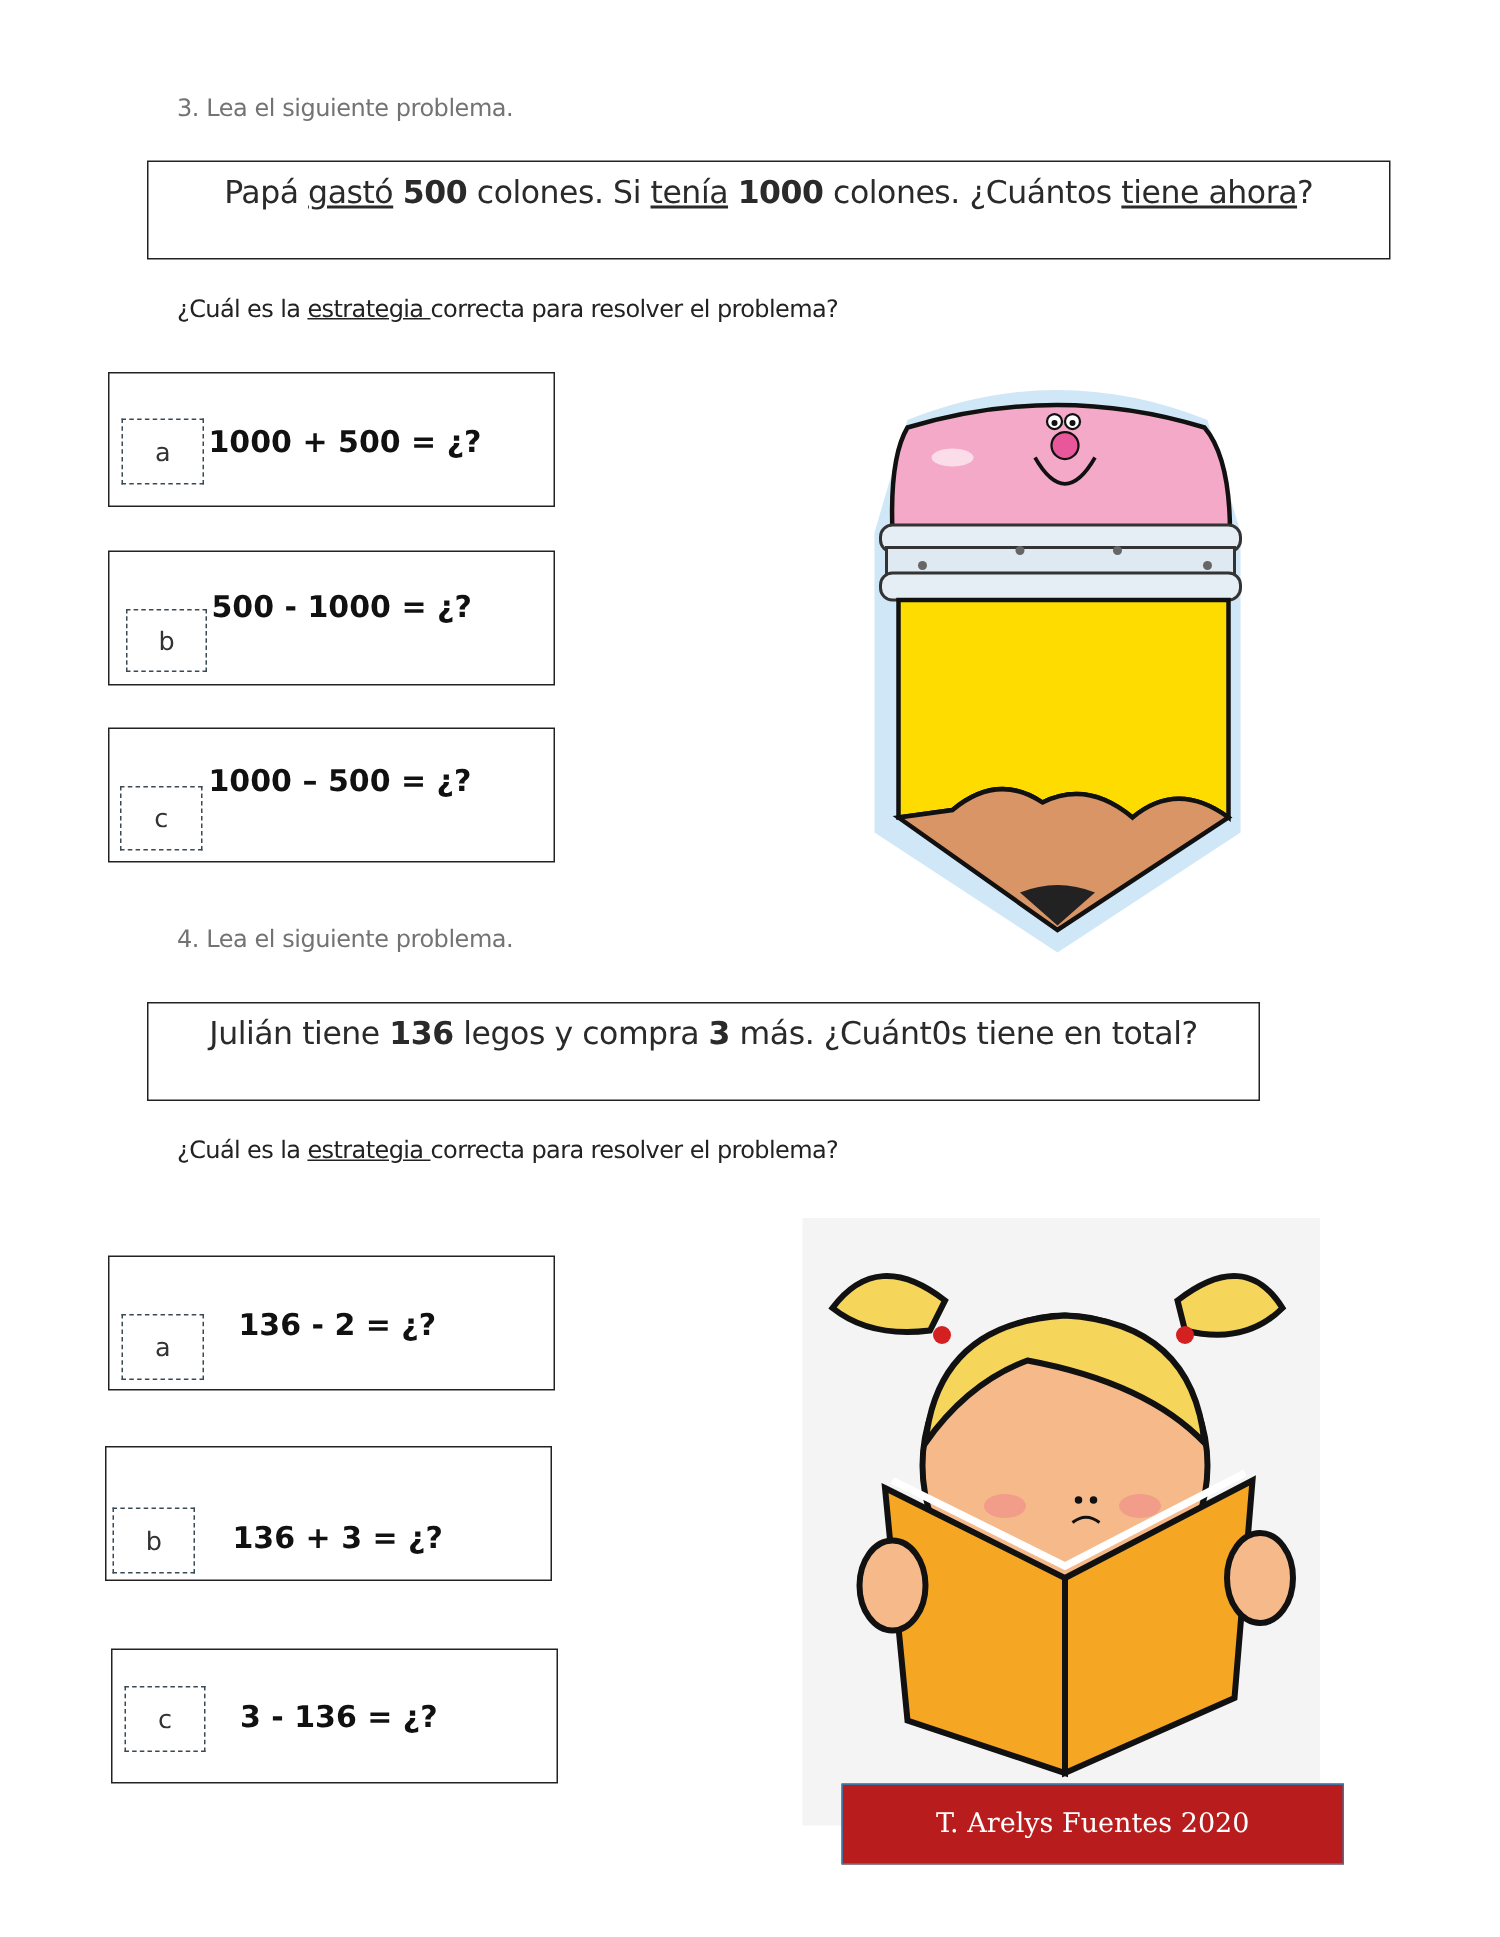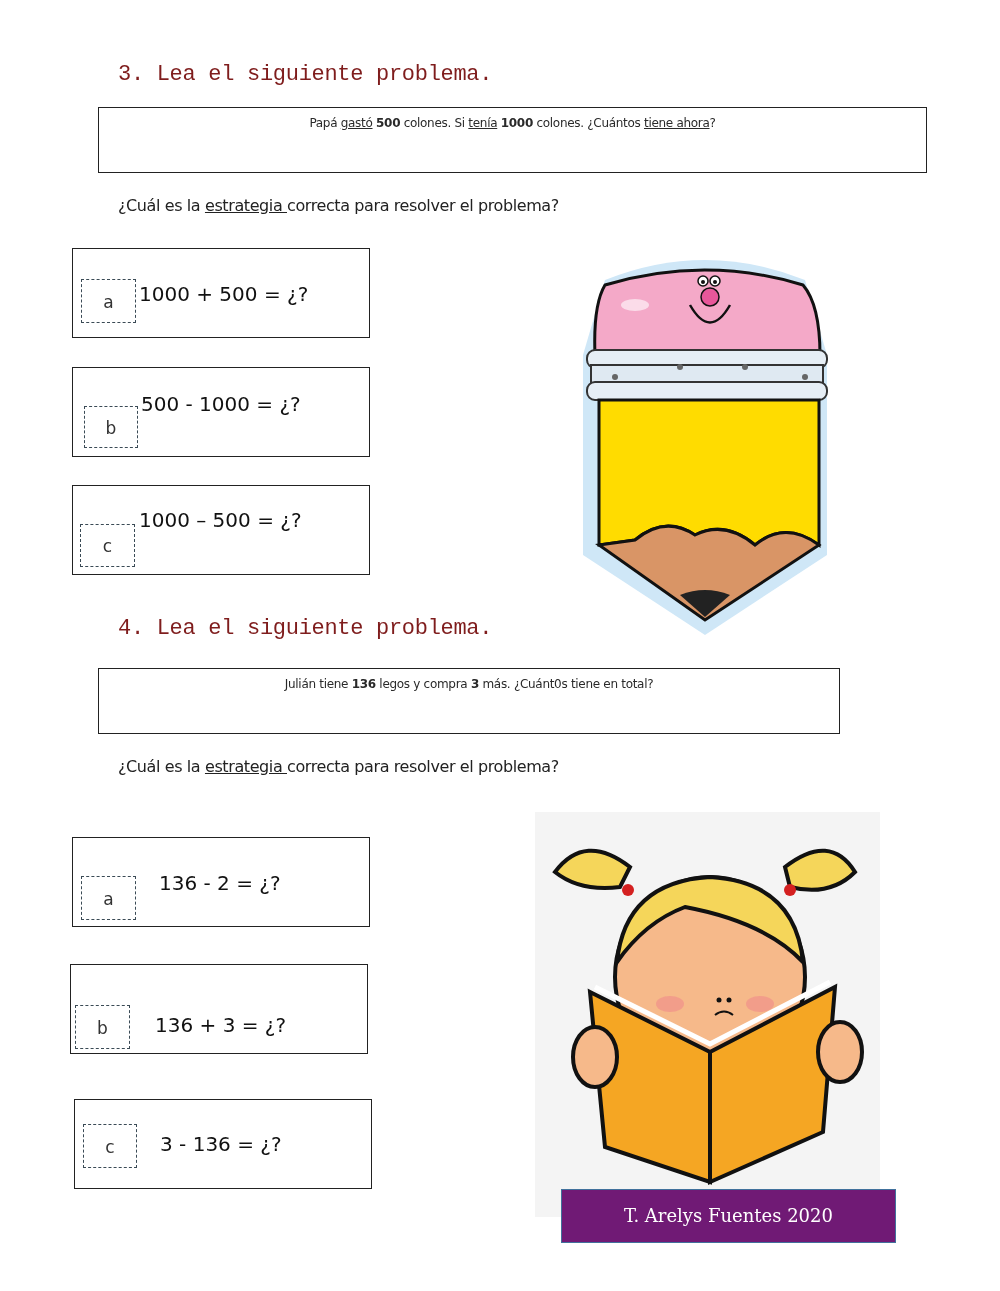--- a/index.html
+++ b/index.html
@@ -1,28 +1,28 @@
 <!DOCTYPE html>
 <html><head>
 <meta charset="utf-8">
 <style>
   html, body { margin:0; padding:0; background:#fff; }
   body { width:1000px; height:1291px; position:relative; overflow:hidden;
          font-family:"DejaVu Sans", sans-serif; color:#222; }
   .abs { position:absolute; }
-  .heading { font-size:22px; color:#7f1d1d; letter-spacing:-0.3px;font-family:Liberation Mono, monospace; }
+  .heading { font-size:16px; color:#737373; letter-spacing:-0.3px; }
   .prob-box { border:1.5px solid #222; background:#fff; box-sizing:border-box; }
-  .prob-text { font-size:12px; text-align:center; margin-top:8px; letter-spacing:-0.3px; color:#2a2a2a; }
+  .prob-text { font-size:21px; text-align:center; margin-top:8px; letter-spacing:-0.3px; color:#2a2a2a; }
   .prob-text u { text-decoration:underline; }
   .question { font-size:16px; color:#222; letter-spacing:-0.4px; }
   .option { border:1.5px solid #222; box-sizing:border-box; background:#fff; }
   .drop { position:absolute; border:1.5px dashed #3a4a55; box-sizing:border-box;
           font-size:17px; color:#333; text-align:center; cursor:pointer; }
-  .eq { position:absolute; font-size:20px; font-weight:normal; color:#111; }
-  .credit { background:#701a75; border:1px solid #41719c; color:#fff;
+  .eq { position:absolute; font-size:20px; font-weight:bold; color:#111; }
+  .credit { background:#b91c1c; border:1px solid #41719c; color:#fff;
             font-family:"DejaVu Serif", serif; font-size:18px; text-align:center;
             box-sizing:border-box; line-height:52px; }
 </style>
 </head>
 <body>
 
 <div class="abs heading" style="left:118px; top:62px;">3.  Lea el siguiente problema.</div>
 
 <div class="abs prob-box" style="left:98px; top:107px; width:829px; height:66px;">
   <div class="prob-text"><span>Papá </span><u>gastó</u><span> </span><b>500</b><span> colones. Si </span><u>tenía</u><span> </span><b>1000</b><span> colones. ¿Cuántos </span><u>tiene ahora</u><span>?</span></div>

